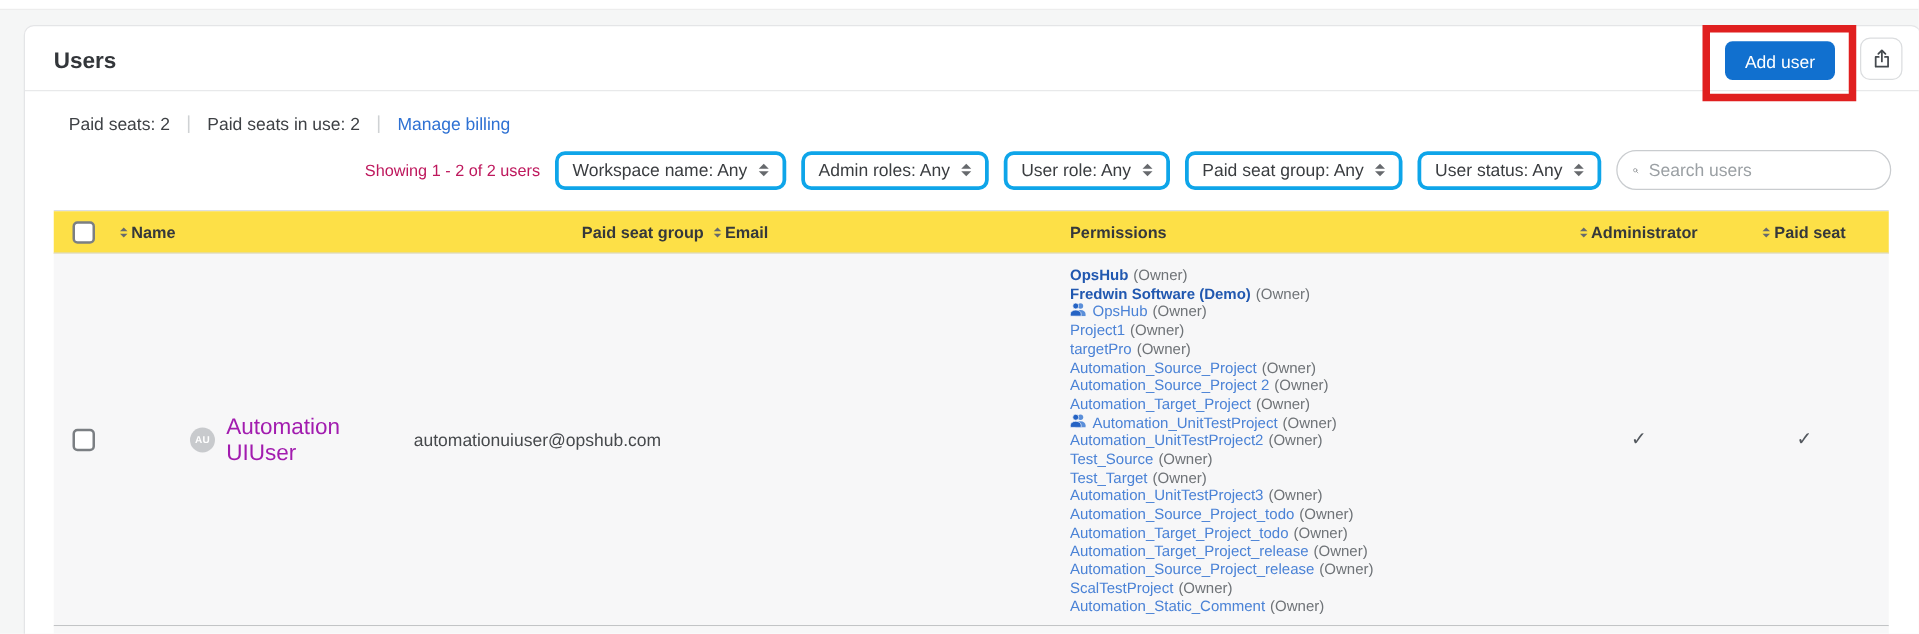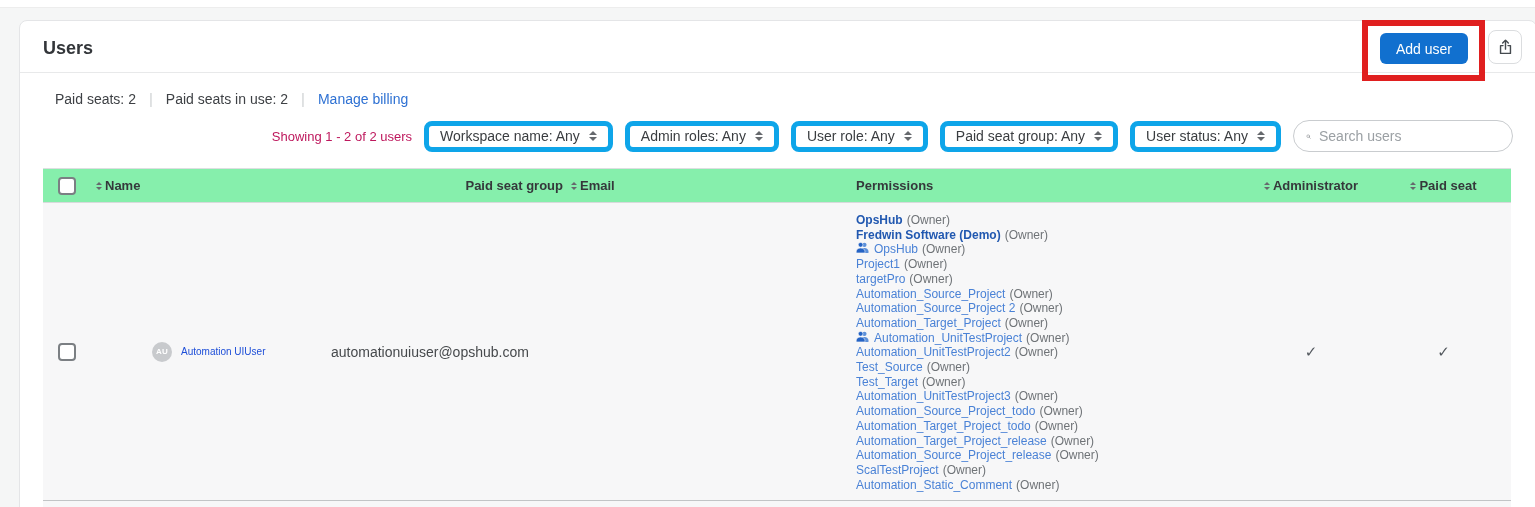--- a/index.html
+++ b/index.html
@@ -30,61 +30,61 @@
     background: #ffffff; border: 1px solid #dbdddf; border-radius: 8px;
     display: flex; align-items: center; justify-content: center; cursor: pointer;
   }
   .meta-row { margin: 17px 23px 0 35px; font-size: 14px; color: #3e4145; display: flex; align-items: center; }
   .meta-row .vsep { color: #cfd2d4; margin: 0 13px; font-size: 15px; }
   .meta-row a { color: #2e71d3; text-decoration: none; cursor: pointer; }
   .filter-row { margin: 13px 23px 0 23px; display: flex; align-items: center; justify-content: flex-end; gap: 12px; }
   .showing { color: #be185d; font-size: 13px; margin-right: 0; white-space: nowrap; }
   .dropdown {
     display: flex; align-items: center; gap: 9px; height: 31px; padding: 0 11px;
-    background: #fff; border: 5px solid #0ea5e9; border-radius: 8px;
+    background: #fff; border: 3px solid #0ea5e9; border-radius: 8px;
     font-size: 14px; color: #3a3d40; cursor: pointer; white-space: nowrap;
   }
   .sort { display: inline-flex; flex-direction: column; align-items: center; gap: 2px; }
   .sort i { display: block; width: 0; height: 0; border-left: 4px solid transparent; border-right: 4px solid transparent; }
   .sort .up { border-bottom: 4px solid #66696d; }
   .sort .down { border-top: 4px solid #66696d; }
   .sort.sm i { border-left-width: 3.5px; border-right-width: 3.5px; }
   .sort.sm .up { border-bottom-width: 3.5px; }
   .sort.sm .down { border-top-width: 3.5px; }
   .search {
     display: flex; align-items: center; gap: 8px; width: 220px; height: 32px;
     border: 1px solid #c9cccf; border-radius: 16px; background: #fff; padding: 0 12px;
   }
   .search input {
     border: none; outline: none; flex: 1; font-size: 14px; color: #3a3d40;
     font-family: "Liberation Sans", sans-serif; background: transparent;
   }
   .search input::placeholder { color: #9ba0a4; }
   .users-table { margin: 16px 0 0 23px; width: 1468px; border-top: 1px solid #dddfe1; }
   .thead, .trow { display: grid; grid-template-columns: 48px 235px 240px 230px 450px 130px 135px; }
-  .thead { background: #86efac; border-bottom: 1px solid #d8dadc; height: 34px; }
+  .thead { background: #fde047; border-bottom: 1px solid #d8dadc; height: 34px; }
   .th { display: flex; align-items: center; font-size: 13px; font-weight: bold; color: #35383b; gap: 3px; }
   .th.align-right { justify-content: flex-end; padding-right: 3px; }
   .th.align-center { justify-content: center; }
   .th.pad-left { padding-left: 5px; }
   .th.perm-pad { padding-left: 60px; font-weight: bold; }
   .th.c-check, .cell.c-check { justify-content: center; display: flex; align-items: center; }
   .checkbox {
     width: 18px; height: 18px; background: #fff; border: 2px solid #7b7f83; border-radius: 4px;
     display: inline-block; cursor: pointer;
   }
   .trow { background: #f7f7f8; }
   .cell { display: flex; align-items: center; font-size: 14px; color: #46494c; }
   .cell.c-name { padding-left: 48px; gap: 9px; }
   .avatar {
     width: 20px; height: 20px; border-radius: 50%; background: #c8cacd; color: #ffffff;
     font-size: 8px; font-weight: bold; display: inline-flex; align-items: center; justify-content: center;
     letter-spacing: .3px; flex-shrink: 0; margin-left: 13px;
   }
-  .name-link { color: #1d4ed8; text-decoration: none; cursor: pointer; font-size: 10px; }
+  .name-link { color: #a21caf; text-decoration: none; cursor: pointer; font-size: 18px; }
   .cell.c-email { padding-left: 5px; }
   .cell.c-perm { display: block; padding: 10px 0 8px 60px; }
   .perm-line { font-size: 12px; line-height: 14.7px; white-space: nowrap; display: flex; gap: 4px; }
   .perm-link { color: #4a82d6; text-decoration: none; cursor: pointer; }
   .perm-link.ws { color: #2158b0; font-weight: bold; }
   .owner { color: #6f7377; }
   .team-ic { flex-shrink: 0; margin-right: 1px; }
   .cell.c-admin, .cell.c-paid { justify-content: center; }
   .check { color: #53585e; font-size: 15px; line-height: 1; }
   .row-divider { height: 1px; background: #c2c4c6; }

